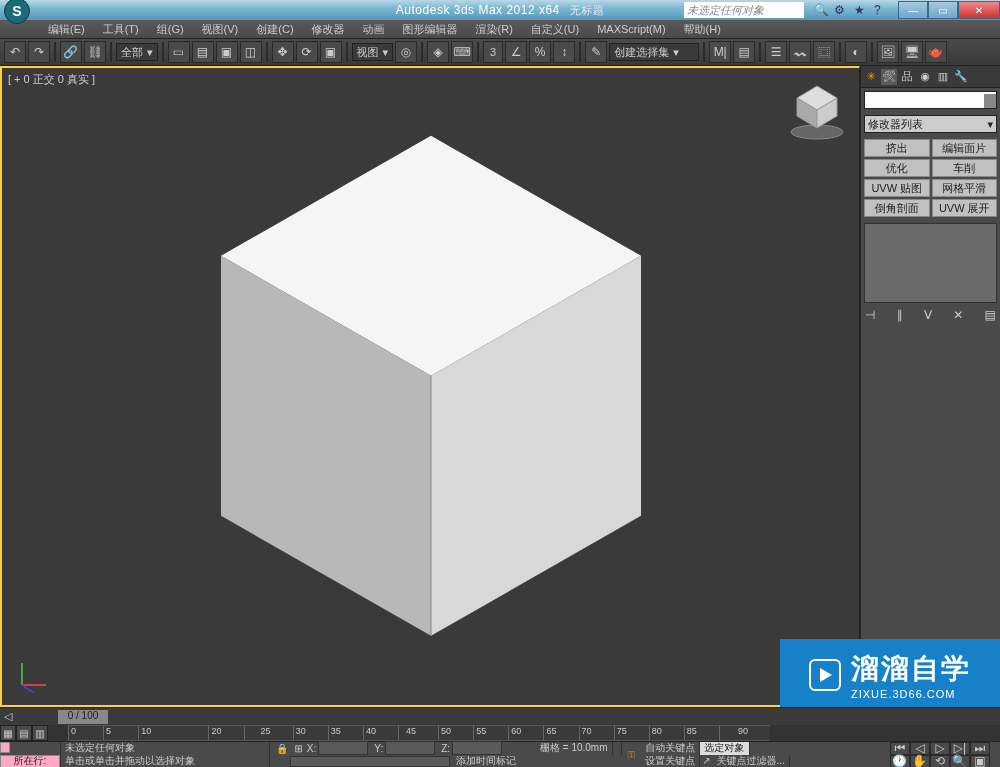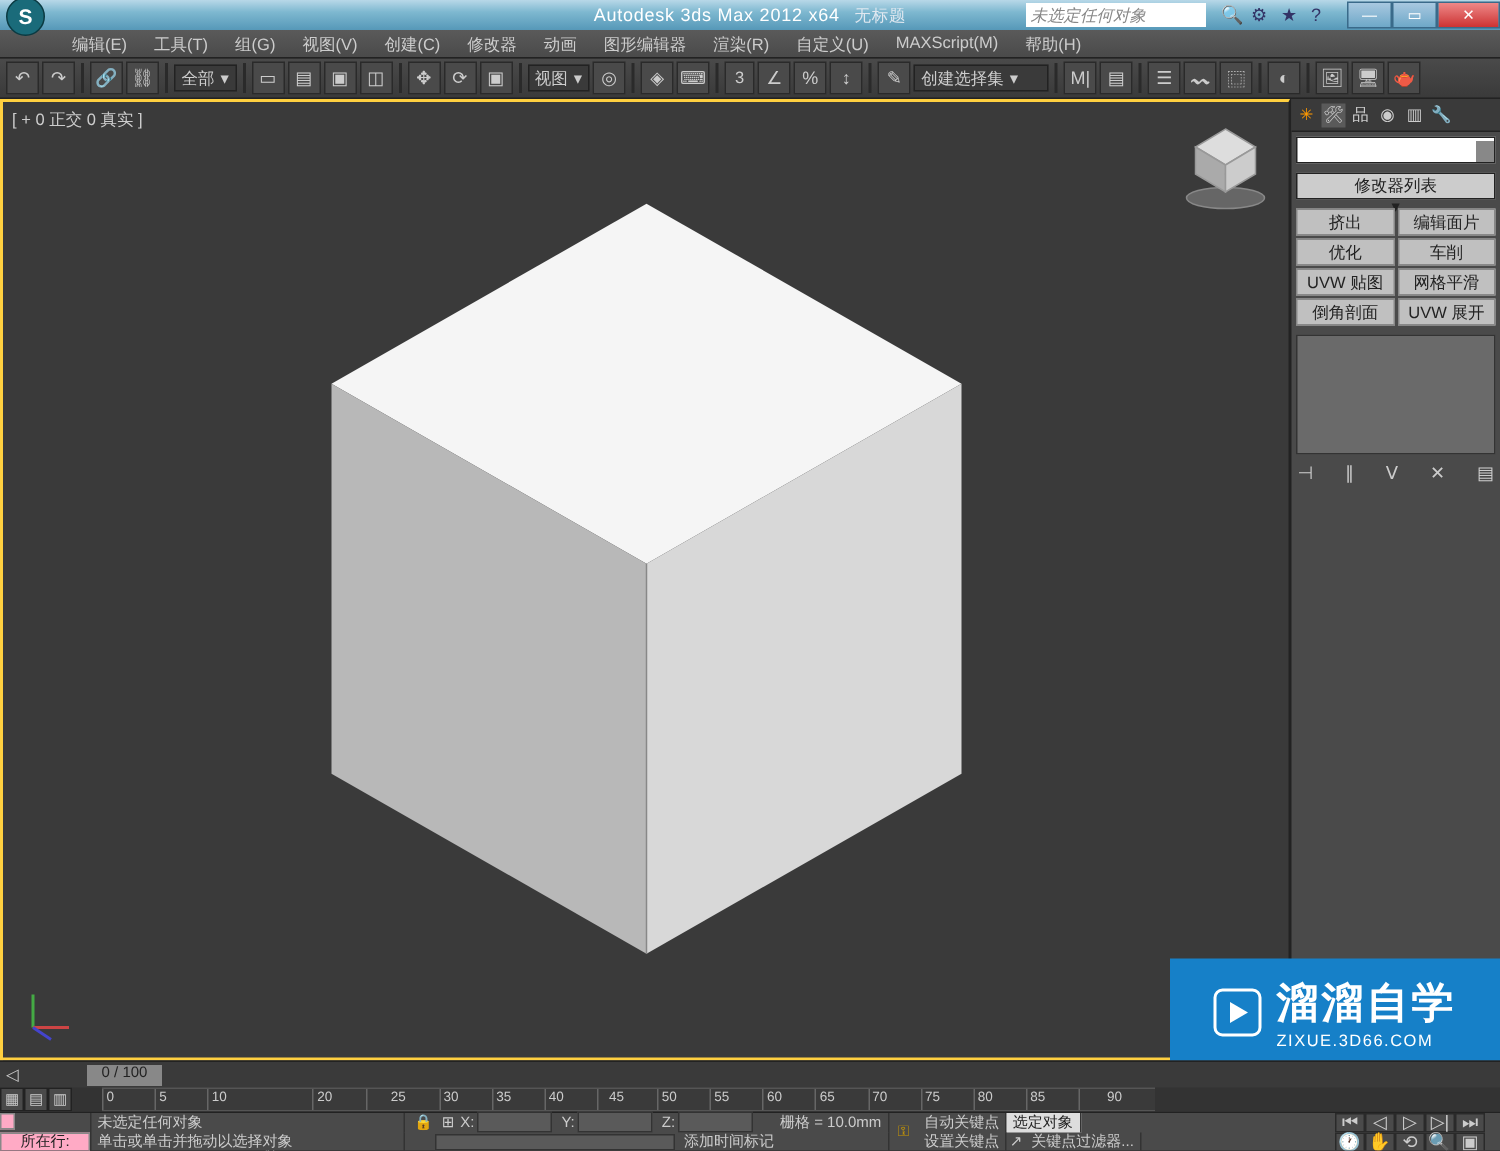--- a/index.html
+++ b/index.html
@@ -33,21 +33,21 @@
 .main { position:absolute; top:66px; left:0; right:0; bottom:60px; display:flex; }
 .viewport-container { flex:1; background:#3a3a3a; position:relative; border:2px solid #ffd040; border-right:1px solid #222;}
 .vp-label { position:absolute; top:4px; left:6px; font-size:11px; color:#ccc;}
 .viewcube { position:absolute; top:10px; right:10px; width:64px; height:64px; }
 .axis-gizmo { position:absolute; bottom:10px; left:10px; width:40px; height:40px;}
 
 .side-panel { width:140px; background:#4a4a4a; border-left:1px solid #222; display:flex; flex-direction:column; font-size:11px;}
 .side-tabs { height:22px; display:flex; background:#3a3a3a; border-bottom:1px solid #222; align-items:center; padding:0 2px; gap:2px;}
 .side-tabs span { width:16px; height:16px; display:flex; align-items:center; justify-content:center; font-size:11px;}
 .side-field { height:18px; background:#fff; margin:3px; border:1px solid #222; display:flex; align-items:center; padding:0 3px;}
-.side-field.dark { background:#ccc; color:#222; justify-content:space-between;flex-direction:column;}
+.side-field.dark { background:#ccc; color:#222; justify-content:space-between;}
 .side-grid { display:grid; grid-template-columns:1fr 1fr; gap:2px; margin:3px;}
 .side-grid button { height:18px; background:#c0c0c0; border:1px solid #888; font-size:11px; color:#222;}
 .side-stack { height:80px; background:#6a6a6a; margin:3px; border:1px solid #333;}
 .side-stackbar { display:flex; justify-content:space-between; padding:2px 4px; font-size:12px; align-items:center;}
 
 
 .time-slider { position:absolute; bottom:42px; left:0; right:0; height:18px; background:#3a3a3a; border-top:1px solid #222; display:flex; align-items:center;}
 .time-slider .frame-btn { width:50px; height:14px; background:#888; margin-left:40px; font-size:10px; text-align:center; color:#222;}
 .ruler { position:absolute; bottom:26px; left:68px; right:230px; height:16px; background:#3a3a3a; font-size:9px; display:flex; border-top:1px solid #555; border-bottom:1px solid #555;}
 .ruler-section { position:absolute; bottom:26px; left:0; width:68px; height:16px; display:flex;}
@@ -282,21 +282,21 @@
       <span style="margin-left:6px">Y:</span>
       <div class="status-input"></div>
       <span style="margin-left:6px">Z:</span>
       <div class="status-input"></div>
     </div>
     <div style="display:flex;height:13px;align-items:center">
       <div style="width:160px;height:11px;background:#5a5a5a;border:1px solid #333;margin-left:20px"></div>
       <span style="margin-left:6px">添加时间标记</span>
     </div>
   </div>
-  <div style="display:flex;flex-direction:column;height:26px;margin-left:0">
+  <div style="display:flex;height:26px;margin-left:20px">
     <div class="status-block">栅格 = 10.0mm</div>
     <div class="status-block" style="height:13px"></div>
   </div>
   <span style="margin:0 6px;color:#c90">⚿</span>
   <div style="display:flex;flex-direction:column;height:26px">
     <div style="display:flex;height:13px">
       <div class="status-block">自动关键点</div>
       <div class="status-block" style="background:#ddd;color:#222;width:50px">选定对象</div>
     </div>
     <div style="display:flex;height:13px">

